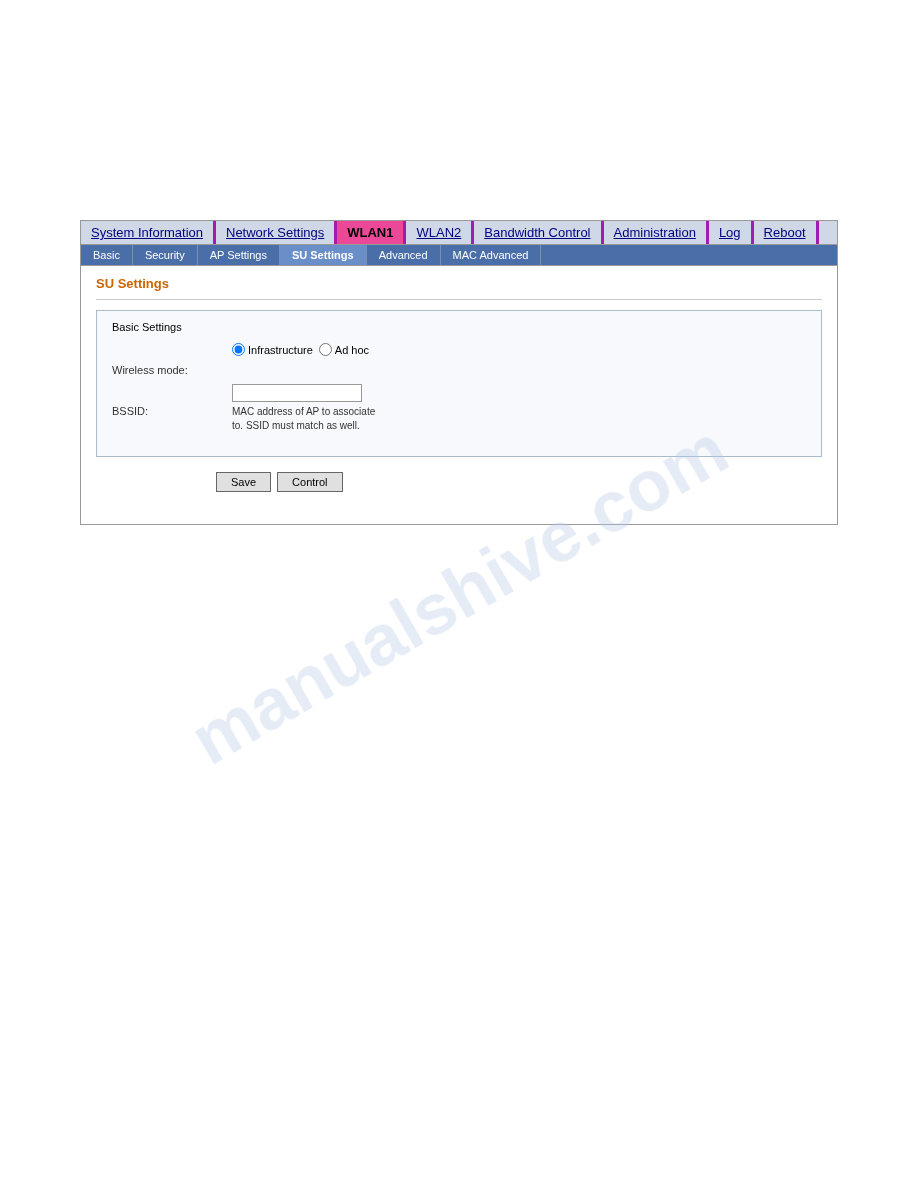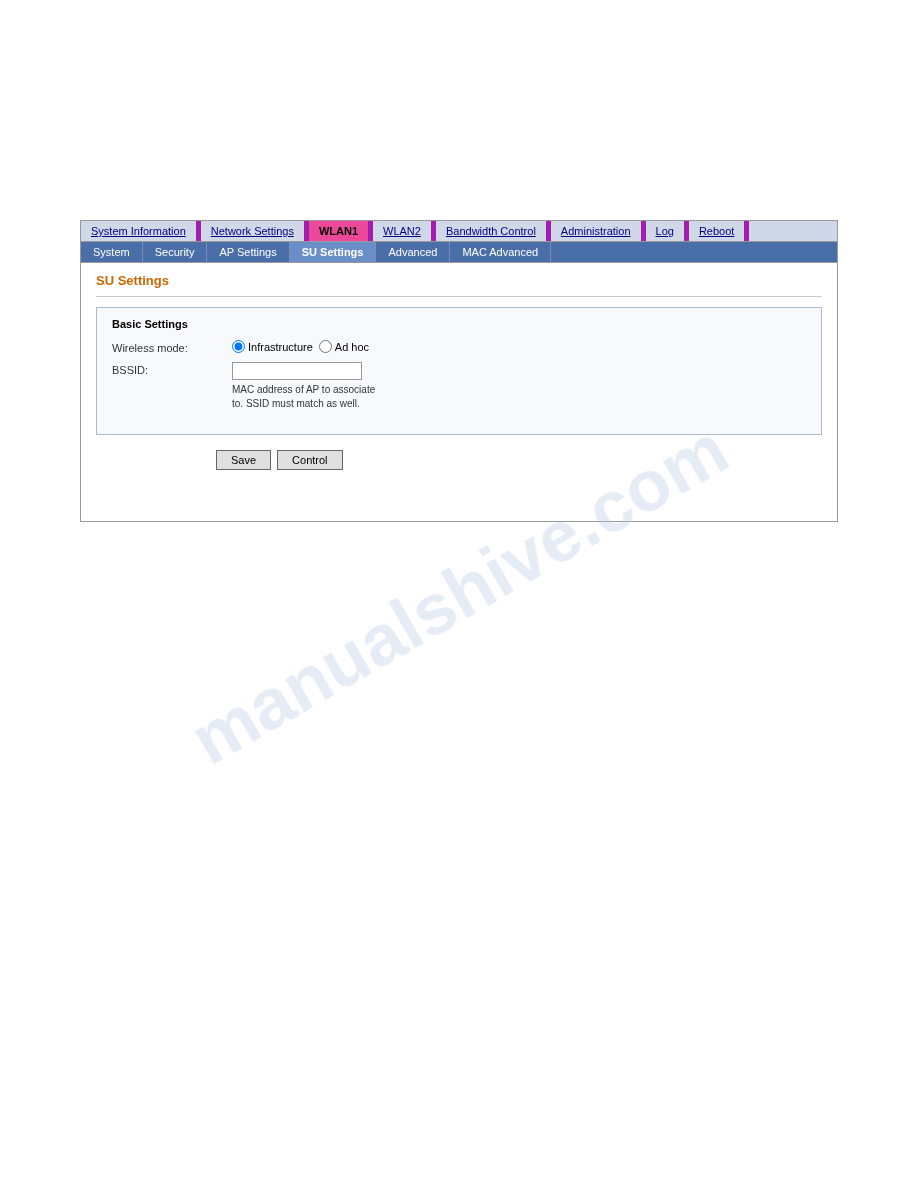--- a/index.html
+++ b/index.html
@@ -21,23 +21,23 @@
     .nav-bar-top {
       display: flex;
       align-items: stretch;
       background: #d0d8e8;
       border: 1px solid #999;
       border-bottom: none;
     }
 
     .nav-tab {
       padding: 4px 10px;
-      border-right: 5px solid #a21caf;
-      cursor: pointer;
-      font-size: 11px;
+      border-right: 3px solid #a21caf;
+      cursor: pointer;
+      font-size: 13px;
       color: #000080;
       text-decoration: underline;
       background: #d0d8e8;
       white-space: nowrap;
       display: flex;
       align-items: center;
     }
 
     .nav-tab.active {
       background: #ec4899;
@@ -102,38 +102,39 @@
     
     .section-box {
       border: 1px solid #aabbcc;
       padding: 10px 15px 15px 15px;
       background: #f8f9fc;
       margin-bottom: 15px;
     }
 
     .section-title {
       font-size: 11px;
-      font-weight: bold;
+      font-weight: normal;
       color: #000000;
       margin-bottom: 10px;
     }
 
     
     .form-row {
       display: flex;
       align-items: flex-start;
       margin-bottom: 8px;
     }
 
     .form-label {
       width: 120px;
       font-size: 11px;
       color: #333333;
       padding-top: 2px;
       flex-shrink: 0;
+      margin-top: 19px;
     }
 
     .form-controls {
       display: flex;
       align-items: center;
       gap: 6px;
       flex-wrap: wrap;
     }
 
     .radio-option {
@@ -207,21 +208,21 @@
     <div class="nav-tab">Network Settings</div>
     <div class="nav-tab active">WLAN1</div>
     <div class="nav-tab">WLAN2</div>
     <div class="nav-tab">Bandwidth Control</div>
     <div class="nav-tab">Administration</div>
     <div class="nav-tab">Log</div>
     <div class="nav-tab">Reboot</div>
   </div>
 
   <div class="nav-bar-second">
-    <div class="nav-tab-second">System</div>
+    <div class="nav-tab-second">Basic</div>
     <div class="nav-tab-second">Security</div>
     <div class="nav-tab-second">AP Settings</div>
     <div class="nav-tab-second active">SU Settings</div>
     <div class="nav-tab-second">Advanced</div>
     <div class="nav-tab-second">MAC Advanced</div>
   </div>
 
   <div class="content-area">
 
     <div class="page-title">SU Settings</div>

